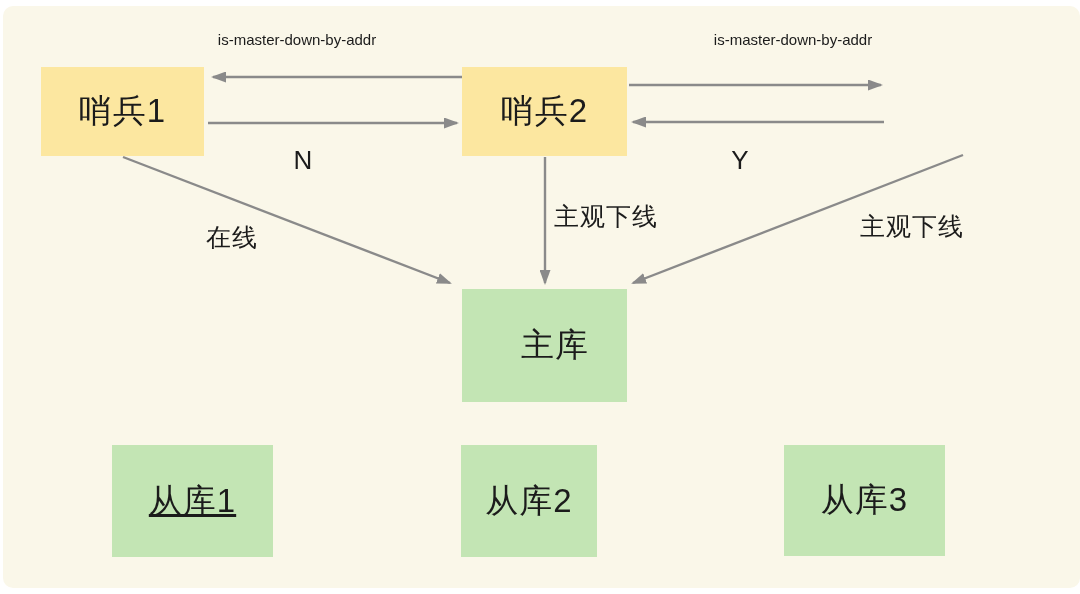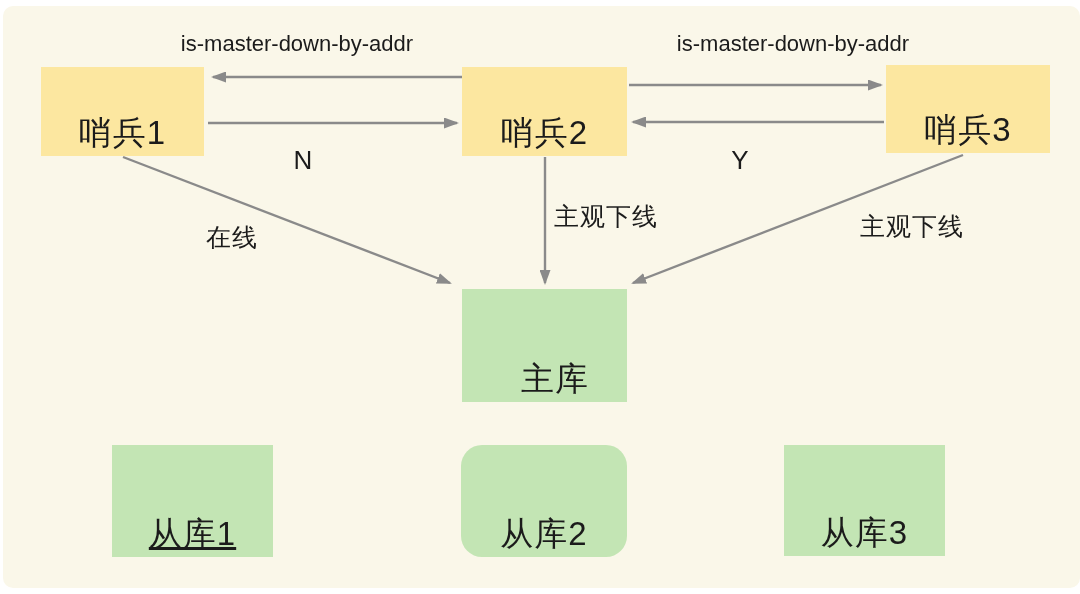--- a/index.html
+++ b/index.html
@@ -23,47 +23,47 @@
   }
   .canvas {
     position: absolute;
     left: 3px; top: 6px; right: 0; bottom: 6px;
     background: var(--bg);
     border-radius: 10px;
   }
   .node {
     position: absolute;
     display: flex;
-    align-items: flex-end;
+    align-items: center;
     justify-content: center;
     font-size: 33px;
     letter-spacing: 1px;
     color: var(--text);
   }
   .node.sentinel { background: var(--sentinel-fill); }
   .node.db { background: var(--db-fill); }
   #n-sentinel1 { left: 41px;  top: 67px;  width: 163px; height: 89px; }
   #n-sentinel2 { left: 462px; top: 67px;  width: 165px; height: 89px; }
   #n-sentinel3 { left: 886px; top: 65px;  width: 164px; height: 88px; }
   #n-master    { left: 462px; top: 289px; width: 165px; height: 113px; padding-left: 21px; }
   #n-slave1    { left: 112px; top: 445px; width: 161px; height: 112px; text-decoration: underline; }
-  #n-slave2    { left: 461px; top: 445px; width: 166px; height: 112px; border-radius: 21px; }
+  #n-slave2    { left: 461px; top: 445px; width: 136px; height: 112px; }
   #n-slave3    { left: 784px; top: 445px; width: 161px; height: 111px; }
 
   svg.edges { position: absolute; left: 0; top: 0; }
   svg.edges line { stroke: var(--arrow); stroke-width: 2.4; }
   svg.edges .head { fill: var(--arrow); }
 
   .edge-label {
     position: absolute;
     transform: translateX(-50%);
     white-space: nowrap;
     color: var(--text);
   }
-  .latin  { font-size: 22px; }
+  .latin  { font-size: 15px; }
   .letter { font-size: 26px; }
   .cjk    { font-size: 25px; letter-spacing: 1px; }
 </style>
 </head>
 <body>
 
 <div class="page">
   <div class="canvas"></div>
 
   <svg class="edges" width="1080" height="594" viewBox="0 0 1080 594">
@@ -80,23 +80,20 @@
     <line x1="545" y1="157" x2="545" y2="283" marker-end="url(#arr)"></line>
     <line x1="963" y1="155" x2="633" y2="283" marker-end="url(#arr)"></line>
   </svg>
 
   <div class="node sentinel" id="n-sentinel1">
     <span>哨兵1</span>
   </div>
   <div class="node sentinel" id="n-sentinel2">
     <span>哨兵2</span>
   </div>
-  <div class="node sentinel" id="n-sentinel3">
-    <span>哨兵3</span>
-  </div>
   <div class="node db" id="n-master">
     <span>主库</span>
   </div>
   <div class="node db" id="n-slave1">
     <span>从库1</span>
   </div>
   <div class="node db" id="n-slave2">
     <span>从库2</span>
   </div>
   <div class="node db" id="n-slave3">

